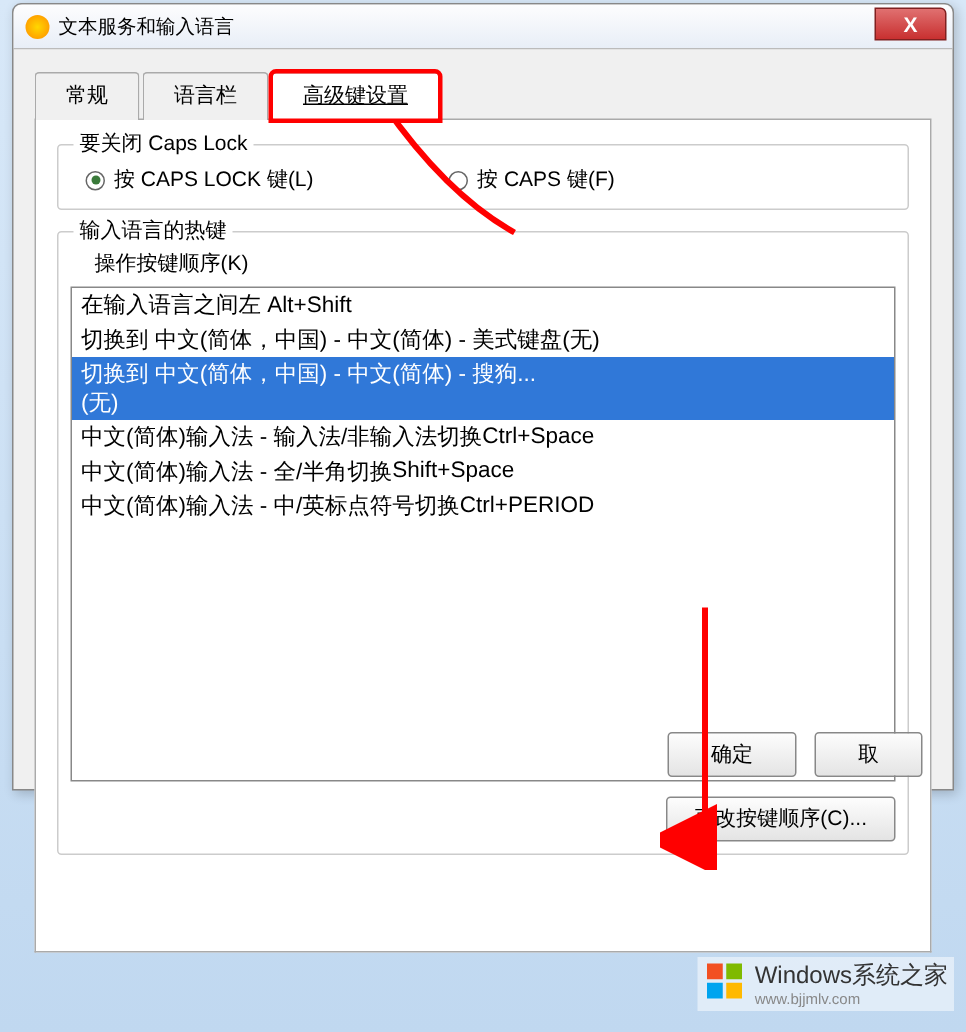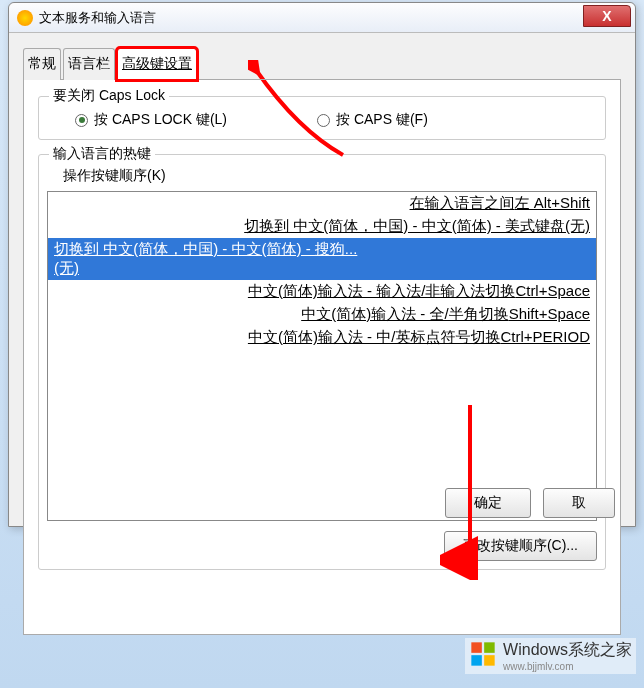--- a/index.html
+++ b/index.html
@@ -62,21 +62,21 @@
       padding: 14px 14px 8px 14px;
     }
     .tabs {
       display: flex;
       border-bottom: 1px solid #aaa;
       margin-bottom: 0;
       position: relative;
       z-index: 1;
     }
     .tab {
-      padding: 6px 4px;
+      padding: 6px 20px;
       background: #f0f0f0;
       border: 1px solid #aaa;
       border-bottom: none;
       border-radius: 3px 3px 0 0;
       margin-right: 2px;
       cursor: pointer;
       font-size: 14px;
       position: relative;
       top: 1px;
     }
@@ -92,21 +92,21 @@
     .tab-content {
       background: #fff;
       border: 1px solid #aaa;
       border-top: none;
       padding: 16px 14px;
       min-height: 555px;
     }
     .groupbox {
       border: 1px solid #ccc;
       border-radius: 3px;
-      padding: 14px 12px 10px 30px;
+      padding: 14px 12px 10px 12px;
       margin-bottom: 14px;
       position: relative;
     }
     .groupbox-title {
       position: absolute;
       top: -10px;
       left: 10px;
       background: #fff;
       padding: 0 4px;
       font-size: 14px;
@@ -151,25 +151,24 @@
     }
     .listbox {
       border: 1px solid #888;
       background: #fff;
       height: 330px;
       overflow: hidden;
       margin-top: 2px;
     }
     .list-row {
       display: flex;
-      justify-content: flex-end;
+      justify-content: flex-start;
       padding: 2px 6px;
       font-size: 15px;
       white-space: nowrap;
-      text-decoration: underline;
     }
     .list-row.selected {
       background: #3078d8;
       color: #fff;
       flex-direction: column;
     }
     .btn-row {
       display: flex;
       justify-content: flex-end;
       margin-top: 10px;

